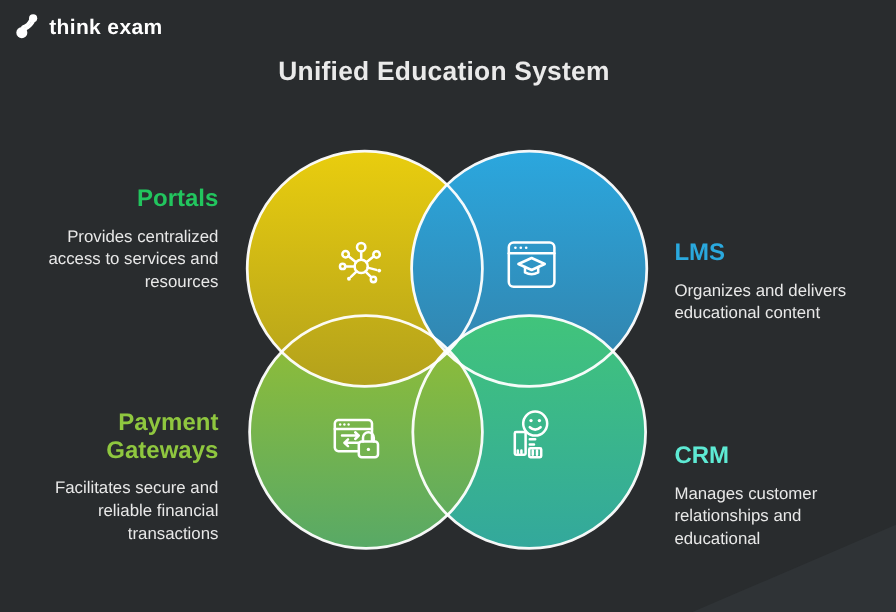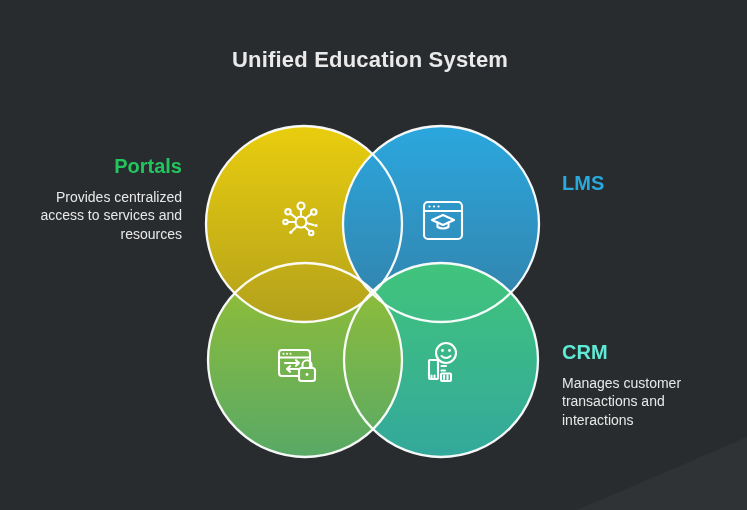--- a/index.html
+++ b/index.html
@@ -35,38 +35,47 @@
   
   .venn{position:absolute;left:0;top:0;}
   .circle-icon{position:absolute;}
   .circle-icon svg{display:block;}
 
   
   .block{position:absolute;}
   .block h3{margin:0 0 9px 0;font-size:20px;font-weight:bold;line-height:1.18;}
   .block p{margin:0;font-size:14px;line-height:1.34;color:#e8e8e8;}
   .block.right{text-align:right;}
-  .block.left{text-align:left;}
+  .block.left{text-align:left;margin-top:28px;}
 
   .portals-block{left:18px;top:155px;width:164px;}
   .portals-block h3{color:#22c55e;}
   .lms-block{left:562px;top:172px;width:176px;}
   .lms-block h3{color:#2aa9de;}
   .payment-block{left:18px;top:341px;width:164px;}
   .payment-block h3{color:#8fc73f;}
   .crm-block{left:562px;top:341px;width:166px;}
   .crm-block h3{color:#5eead4;}
 </style>
 </head>
 <body>
 
 <div class="stage">
 
   <div class="corner-accent"></div>
 
+  <div class="logo">
+    <svg width="21" height="25" viewBox="0 0 21 25">
+      <path d="M6,12.5 Q10.5,11 12.5,6.5" stroke="#ffffff" stroke-width="2.6" fill="none" stroke-linecap="round"></path>
+      <path d="M14.5,8.5 Q12,12.5 8.5,14" stroke="#ffffff" stroke-width="2.6" fill="none" stroke-linecap="round"></path>
+      <circle cx="5.2" cy="17.2" r="4.6" fill="#ffffff"></circle>
+      <circle cx="14.6" cy="5.2" r="3.4" fill="#ffffff"></circle>
+    </svg>
+    <span class="logo-text">think exam</span>
+  </div>
 
   <h1 class="page-title">Unified Education System</h1>
 
   <svg class="venn" width="747" height="510" viewBox="0 0 747 510">
     <defs>
       <linearGradient id="gradTL" x1="0" y1="0" x2="0" y2="1">
         <stop offset="0" stop-color="#e9cd0e"></stop>
           <stop offset="1" stop-color="#b3a11c"></stop>
       </linearGradient>
       <linearGradient id="gradTR" x1="0" y1="0" x2="0" y2="1">
@@ -163,21 +172,26 @@
     </svg>
   </div>
 
   <div class="block right portals-block">
     <h3>Portals</h3>
     <p>Provides centralized access to services and resources</p>
   </div>
 
   <div class="block left lms-block">
     <h3>LMS</h3>
+    <p>Organizes and delivers educational content</p>
   </div>
 
+  <div class="block right payment-block">
+    <h3>Payment Gateways</h3>
+    <p>Facilitates secure and reliable financial transactions</p>
+  </div>
 
   <div class="block left crm-block">
     <h3>CRM</h3>
-    <p>Manages customer transactions and interactions</p>
+    <p>Manages customer relationships and educational</p>
   </div>
 
 </div>
 
 </body></html>

